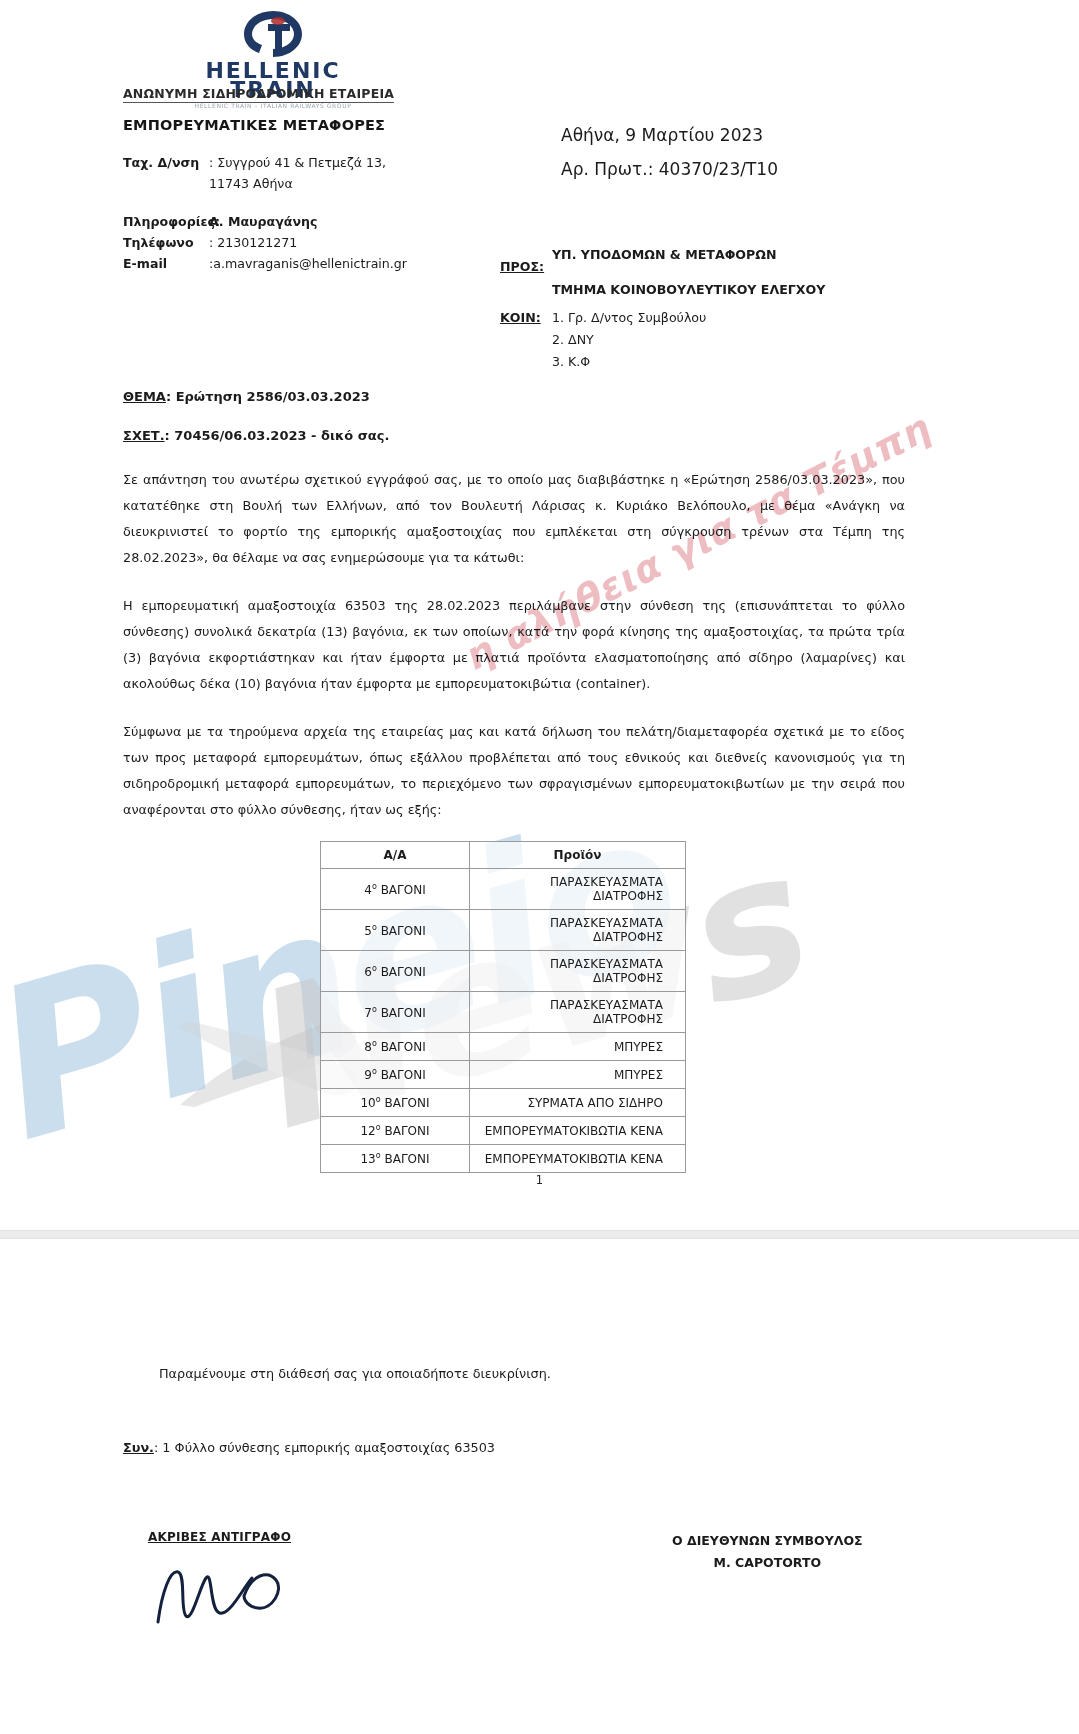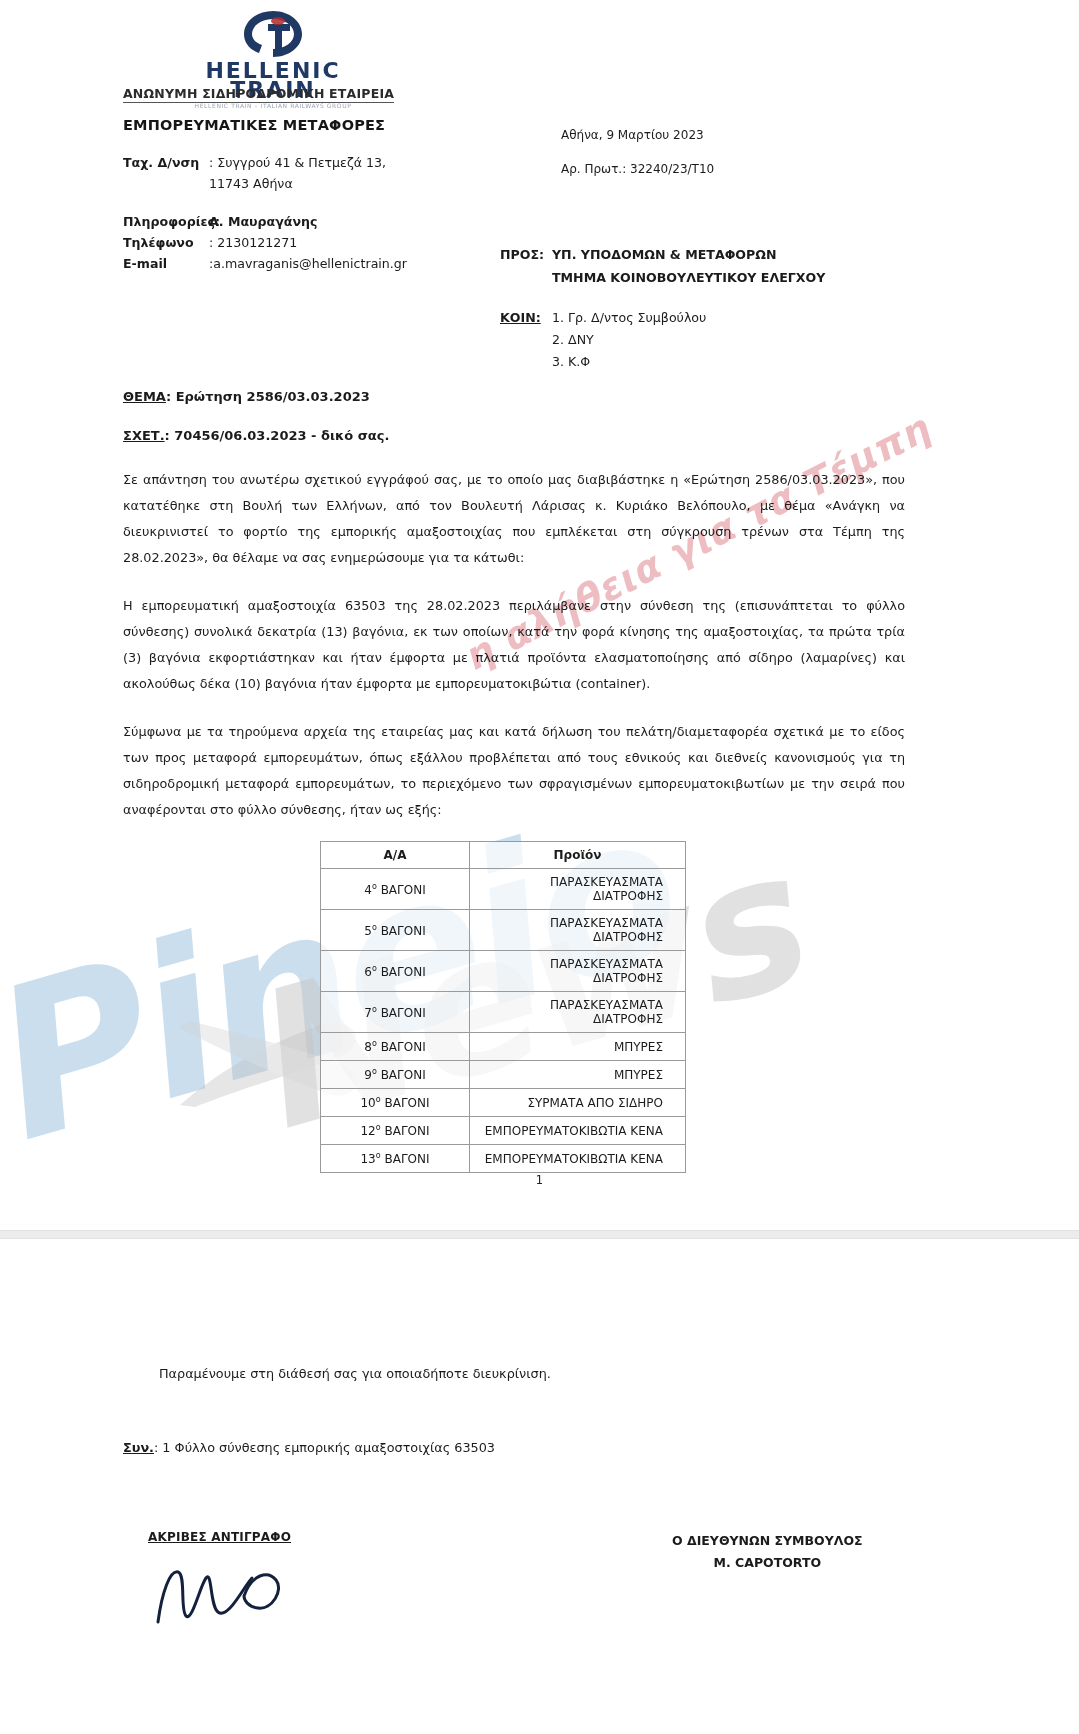--- a/index.html
+++ b/index.html
@@ -79,28 +79,28 @@
   }
   .addr .lbl{font-weight:700;display:inline-block;width:86px;}
   .addr .ind{display:inline-block;width:86px;}
   .contact{
     position:absolute;left:123px;top:211px;
     font-size:12.6px;line-height:21px;
   }
   .contact .lbl{font-weight:700;display:inline-block;width:86px;}
   .date-block{
     position:absolute;left:561px;top:118px;
-    font-size:12px;line-height:34px;
+    font-size:17px;line-height:34px;
   }
   .to-block{
     position:absolute;left:500px;top:243px;
     font-size:12.6px;line-height:23px;font-weight:700;
   }
   .to-block .key{
-    display:inline-block;width:52px;vertical-align:top;
+    text-decoration:underline;display:inline-block;width:52px;vertical-align:top;margin-top:12px;
   }
   .to-block .val{display:inline-block;vertical-align:top;}
   .cc-block{
     position:absolute;left:500px;top:307px;
     font-size:12.6px;line-height:22px;
   }
   .cc-block .key{
     text-decoration:underline;font-weight:700;display:inline-block;width:52px;vertical-align:top;
   }
   .cc-list{display:inline-block;vertical-align:top;}
@@ -211,21 +211,21 @@
       <div>
         <span class="lbl">Τηλέφωνο</span><span>: 2130121271</span>
       </div>
       <div>
         <span class="lbl">E-mail</span><span>:a.mavraganis@hellenictrain.gr</span>
       </div>
     </div>
 
     <div class="date-block">
       <div>Αθήνα, 9  Μαρτίου 2023</div>
-      <div>Αρ. Πρωτ.: 32240/23/Τ10</div>
+      <div>Αρ. Πρωτ.: 40370/23/Τ10</div>
     </div>
 
     <div class="to-block">
       <div>
         <span class="key">ΠΡΟΣ:</span><span class="val">ΥΠ. ΥΠΟΔΟΜΩΝ &amp; ΜΕΤΑΦΟΡΩΝ</span>
       </div>
       <div>
         <span class="key"></span><span class="val">ΤΜΗΜΑ ΚΟΙΝΟΒΟΥΛΕΥΤΙΚΟΥ ΕΛΕΓΧΟΥ</span>
       </div>
     </div>

